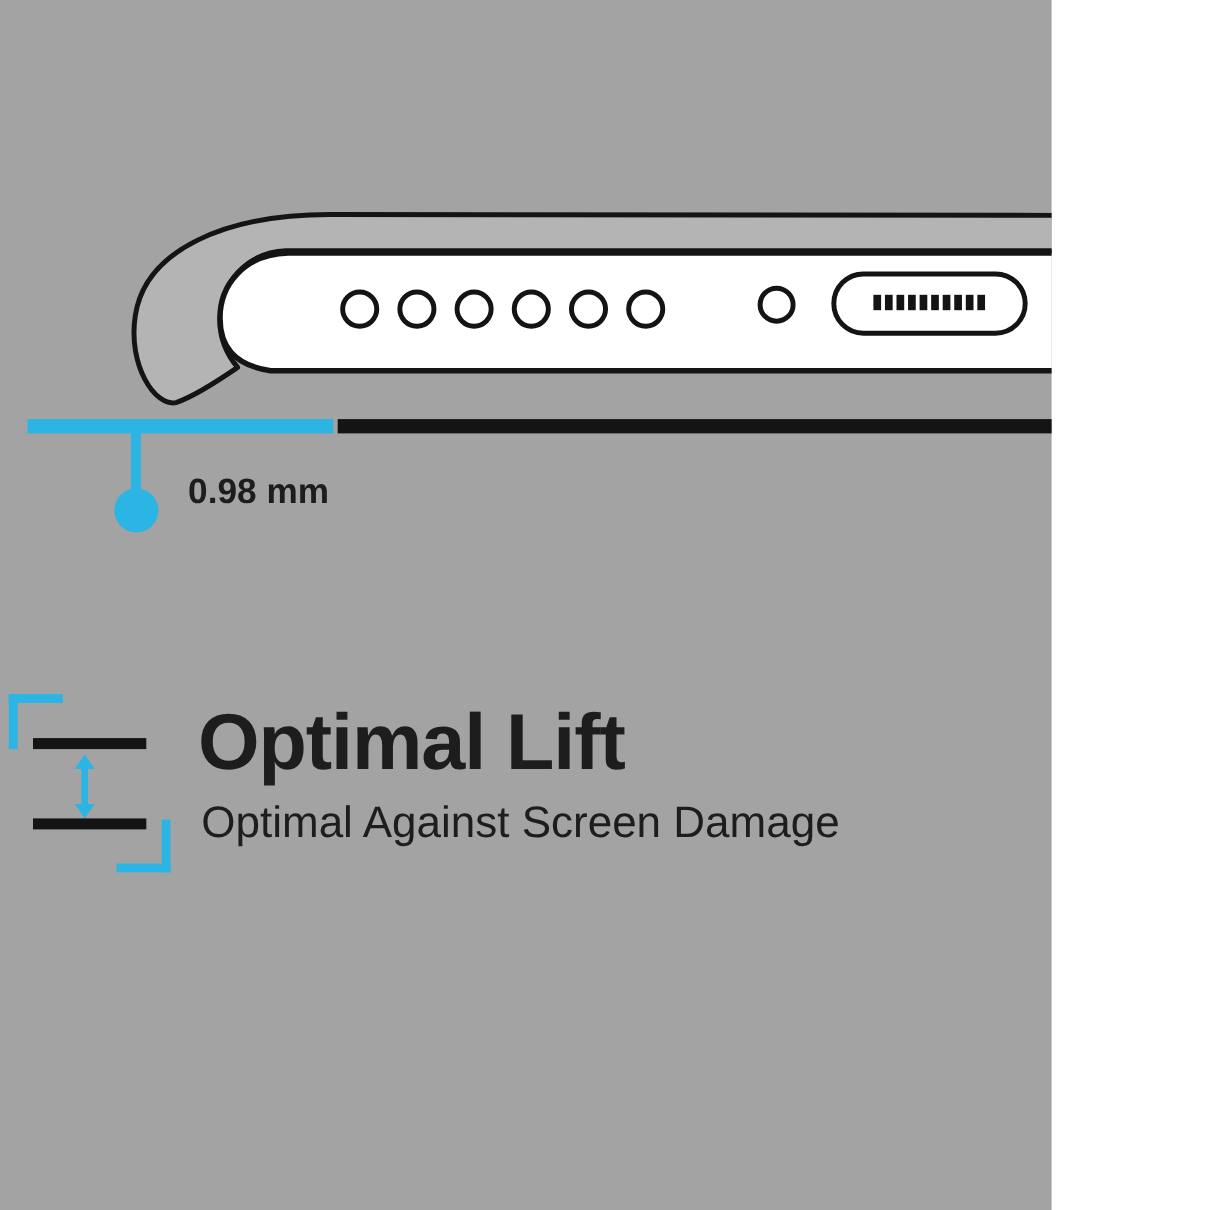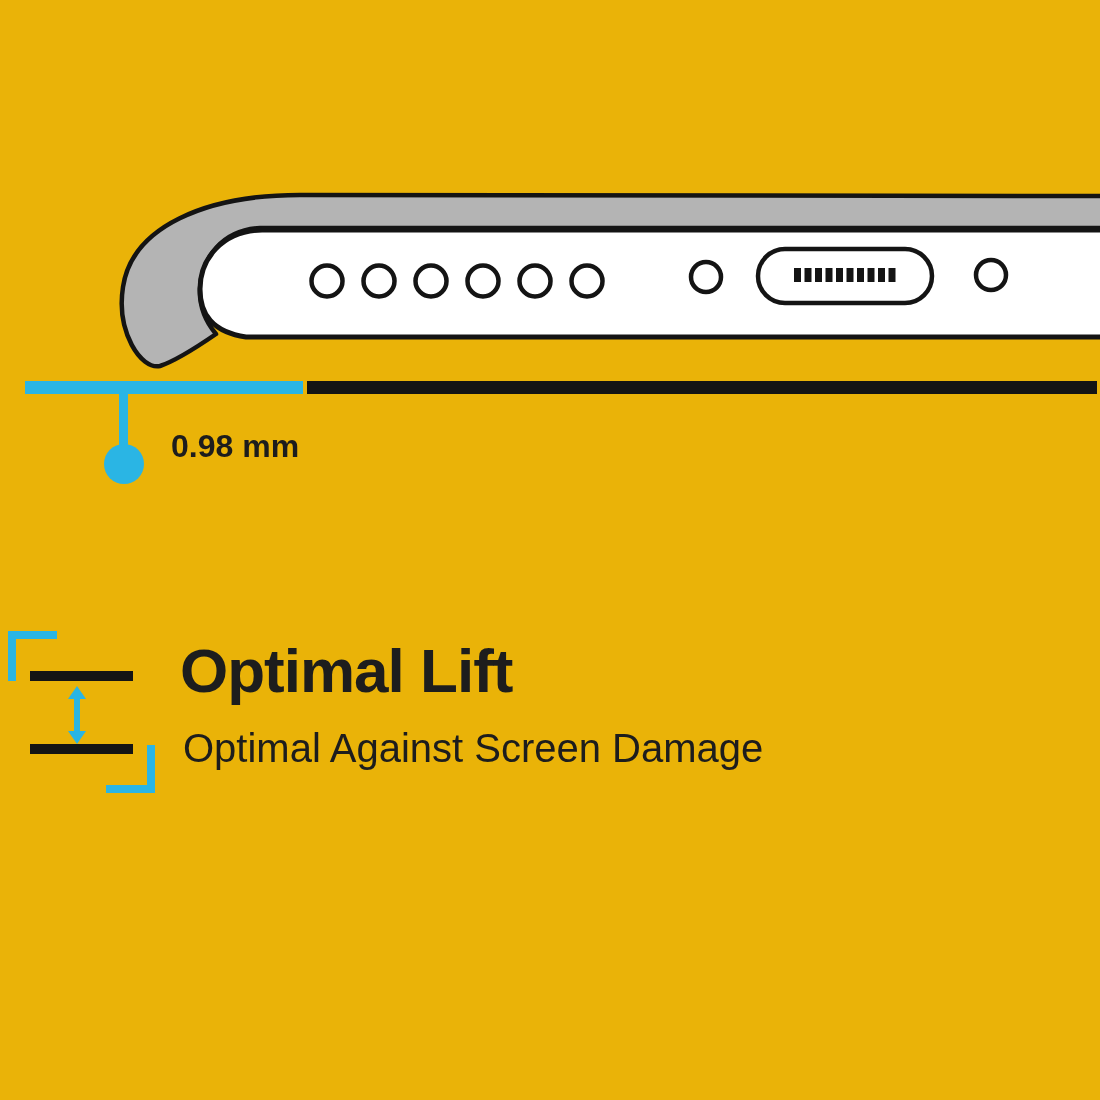--- a/index.html
+++ b/index.html
@@ -1,19 +1,19 @@
 <!DOCTYPE html>
 <html style="--accent: #2ab5e4; --ink: #141414; --text: #1d1d1d; --case_gray: #b4b4b4;"><head>
 <meta charset="utf-8">
 <style>
   html,body{margin:0;padding:0;background:#fff;}
   .canvas{
     position:relative;
-    width:1100px;height:1100px;
-    background:#eab308;
+    width:956px;height:1100px;
+    background:#a3a3a3;
     overflow:hidden;
     font-family:"Liberation Sans", sans-serif;
   }
   
   .phone-illustration{position:absolute;left:0;top:0;width:1100px;height:375px;display:block;}
   .case{fill:var(--case_gray);stroke:var(--ink);stroke-width:4.5;stroke-linejoin:round;}
   .body{fill:#ffffff;stroke:var(--ink);stroke-width:5;stroke-linejoin:round;}
   .hole{fill:#ffffff;stroke:var(--ink);stroke-width:4.5;}
   .port{fill:#ffffff;stroke:var(--ink);stroke-width:4.5;}
   .pin{fill:var(--ink);}
@@ -28,21 +28,21 @@
     font-size:32px;font-weight:bold;color:var(--text);
     letter-spacing:0px;white-space:nowrap;
   }
   
   .lift-icon{position:absolute;left:0;top:625px;width:170px;height:180px;display:block;}
   .accent-shape{fill:var(--accent);}
   .ink-shape{fill:var(--ink);}
   
   .feature-title{
     position:absolute;left:180px;top:638px;
-    font-size:62px;line-height:1.05;font-weight:bold;
+    font-size:72px;line-height:1.05;font-weight:bold;
     color:var(--text);letter-spacing:-1px;white-space:nowrap;
   }
   .feature-subtitle{
     position:absolute;left:183px;top:726px;
     font-size:40px;line-height:1.1;font-weight:normal;
     color:var(--text);letter-spacing:0px;white-space:nowrap;
   }
 </style>
 </head>
 <body>

